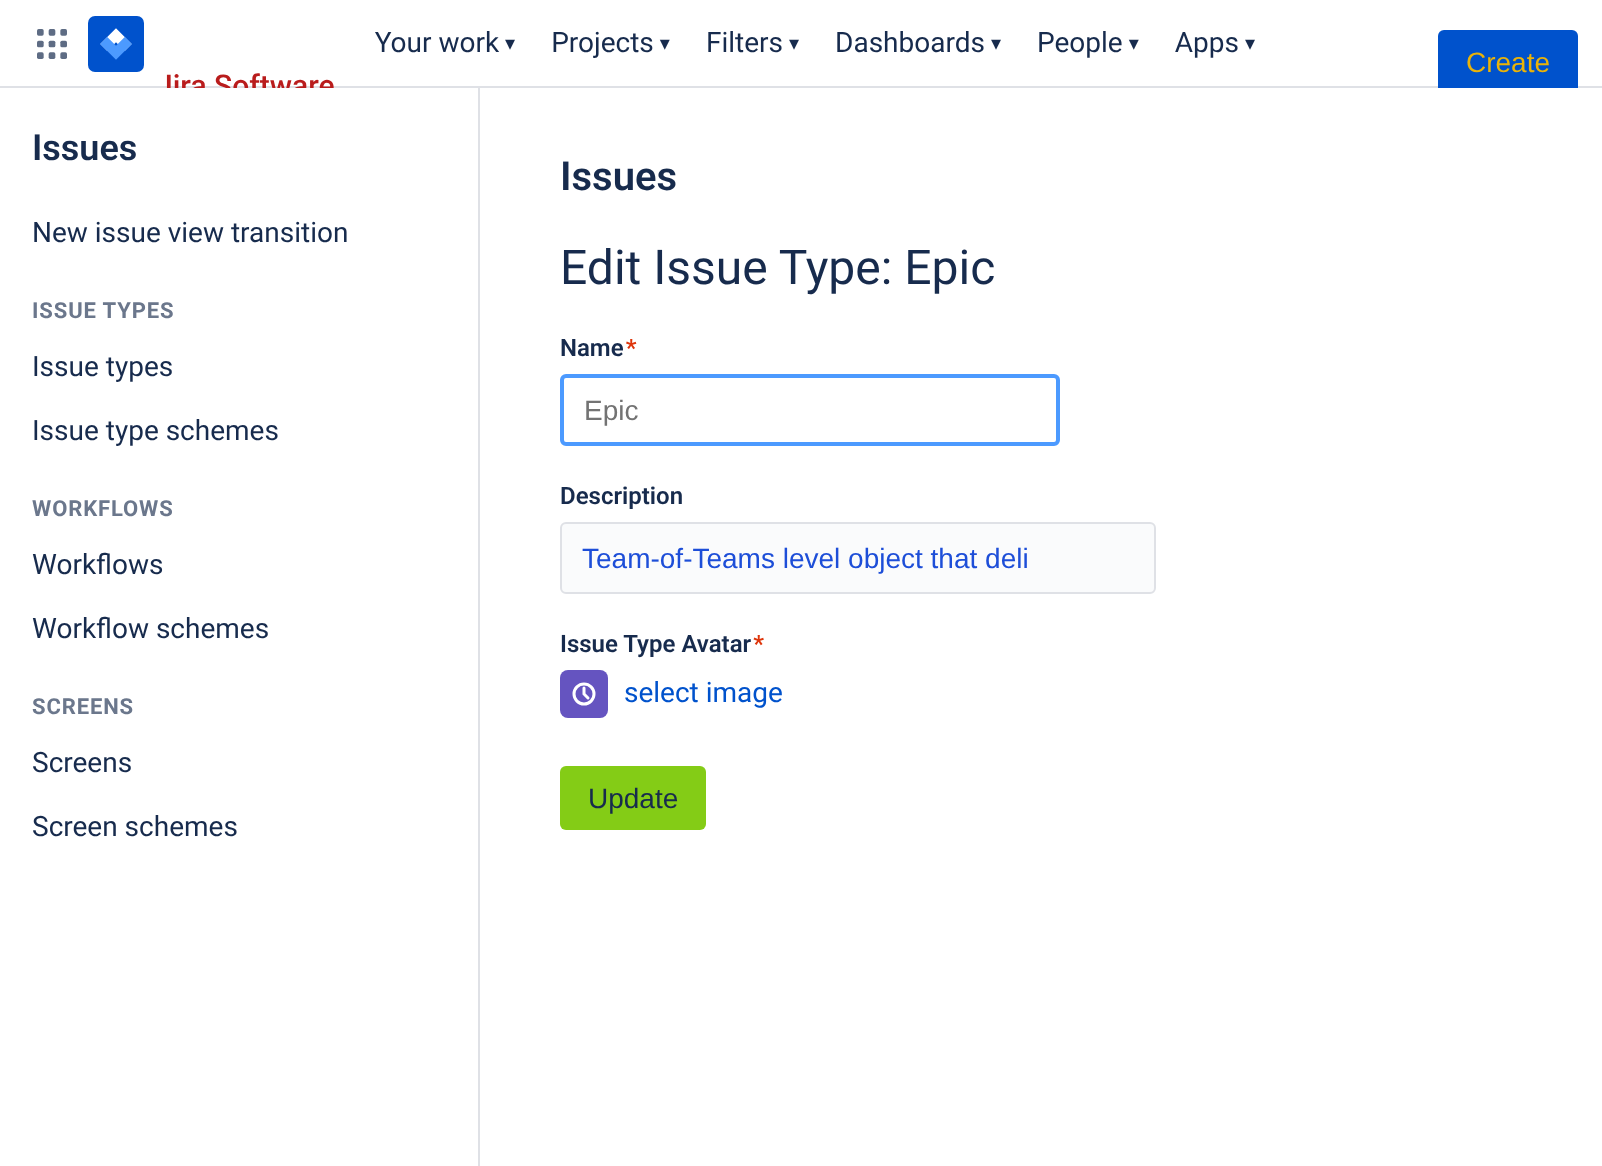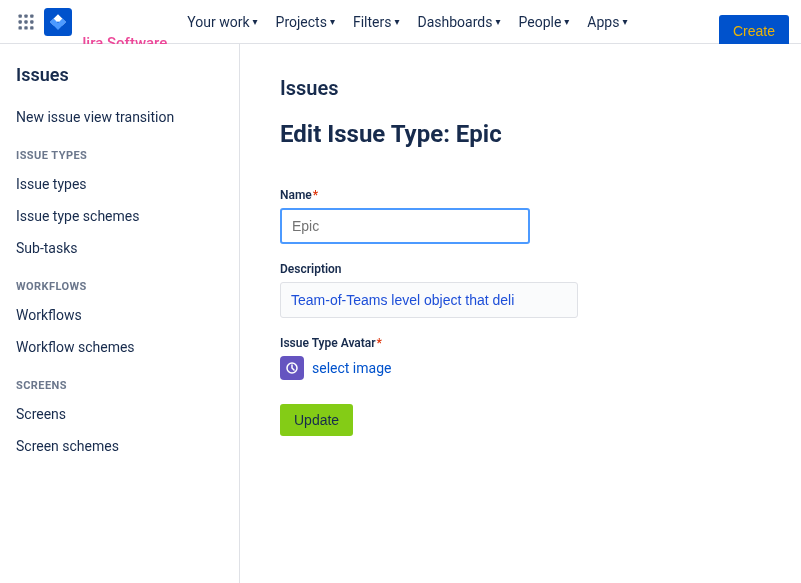--- a/index.html
+++ b/index.html
@@ -6,21 +6,21 @@
     body { font-family: -apple-system, BlinkMacSystemFont, "Segoe UI", Roboto, sans-serif; background: #fff; color: #172b4d; font-size: 14px; }
 
     
     .topnav {
       display: flex; align-items: center; height: 44px;
       background: #fff; border-bottom: 1px solid #dfe1e6;
       padding: 0 12px; gap: 4px;
     }
     .topnav-logo { display: flex; align-items: center; gap: 6px; margin-right: 8px; }
     .topnav-logo svg { width: 28px; height: 28px; }
-    .topnav-logo-text { color: #ec4899; font-size: 15px; font-weight: 500; margin-top: 43px; }
+    .topnav-logo-text { color: #b91c1c; font-size: 15px; font-weight: 500; margin-top: 43px; }
     .topnav-grid-icon { display: flex; align-items: center; justify-content: center; width: 28px; height: 28px; cursor: pointer; }
     .topnav-nav { display: flex; align-items: center; gap: 2px; }
     .topnav-nav-item {
       display: flex; align-items: center; gap: 3px;
       padding: 0 8px; height: 32px; border-radius: 3px;
       color: #172b4d; font-size: 14px; cursor: pointer;
       white-space: nowrap;
       text-align: center;
     }
     .topnav-nav-item .chevron { font-size: 10px; }
@@ -53,21 +53,21 @@
     .sidebar-section-label {
       padding: 16px 16px 6px 16px;
       font-size: 11px; font-weight: 700;
       color: #6b778c; letter-spacing: 0.04em;
       text-transform: uppercase;
     }
 
     
     .main { flex: 1; padding: 32px 40px; overflow-y: auto; background: #fff; }
     .main-title { font-size: 20px; font-weight: 600; color: #172b4d; margin-bottom: 20px; }
-    .main-subtitle { font-size: 24px; font-weight: 700; color: #172b4d; margin-bottom: 40px; }
+    .main-subtitle { font-size: 24px; font-weight: 400; color: #172b4d; margin-bottom: 19px; }
 
     
     .form-group { margin-bottom: 18px; }
     .form-label {
       display: block; font-size: 12px; font-weight: 600;
       color: #172b4d; margin-bottom: 6px;
     }
     .form-label .required { color: #de350b; margin-left: 1px; }
     .form-input {
       width: 250px; height: 36px; padding: 0 10px;
@@ -166,21 +166,20 @@
 <div class="layout">
 
   <aside class="sidebar">
     <div class="sidebar-header">Issues</div>
 
     <a class="sidebar-link">New issue view transition</a>
 
     <div class="sidebar-section-label">ISSUE TYPES</div>
     <a class="sidebar-link">Issue types</a>
     <a class="sidebar-link">Issue type schemes</a>
-    <a class="sidebar-link">Sub-tasks</a>
 
     <div class="sidebar-section-label">WORKFLOWS</div>
     <a class="sidebar-link">Workflows</a>
     <a class="sidebar-link">Workflow schemes</a>
 
     <div class="sidebar-section-label">SCREENS</div>
     <a class="sidebar-link">Screens</a>
     <a class="sidebar-link">Screen schemes</a>
   </aside>
 

